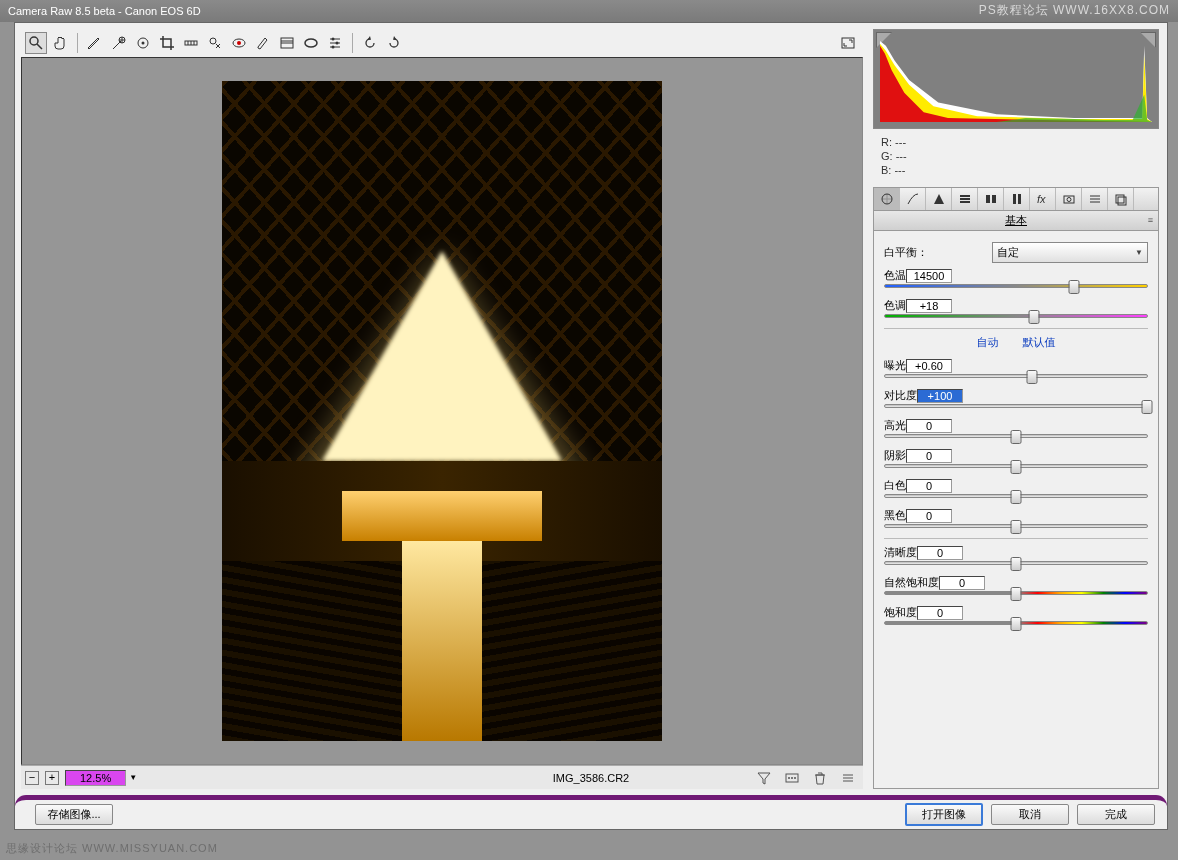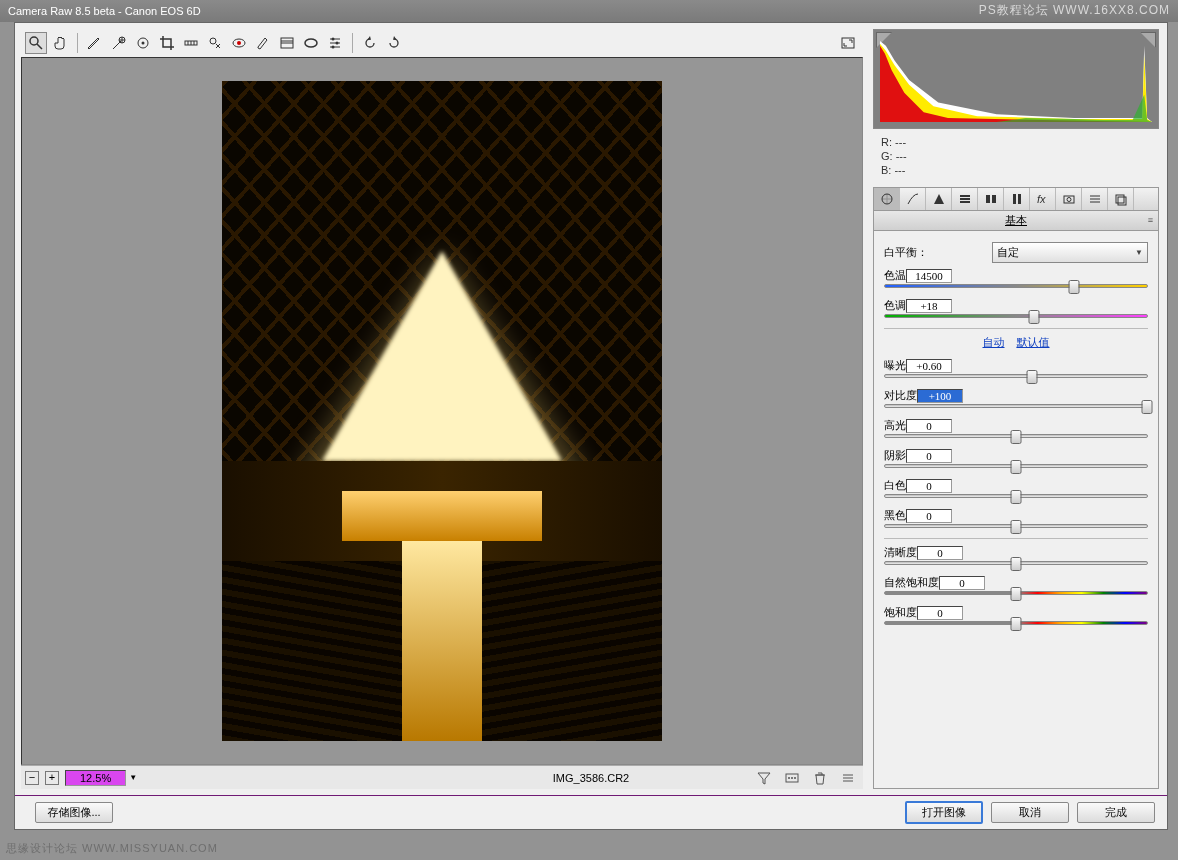--- a/index.html
+++ b/index.html
@@ -56,31 +56,31 @@
 .tab svg { width: 14px; height: 14px; }
 .panel-title { background: linear-gradient(#e8e8e8, #d0d0d0); border: 1px solid #999; border-top: none; text-align: center; padding: 2px; position: relative; text-decoration: underline; }
 .menu-lines { position:absolute; right:6px; top:4px; font-size:9px; color:#555; letter-spacing:-1px;}
 .panel-body { border: 1px solid #999; border-top: none; padding: 6px 10px; flex: 1; overflow: auto; background: #f0f0f0;}
 .row { display: flex; align-items: center; margin: 5px 0; gap: 48px; }
 .row-label { width: 60px; }
 .dd { flex: 1; border: 1px solid #888; background: linear-gradient(#fff, #e0e0e0); padding: 2px 4px; display: flex; justify-content: space-between; align-items: center; }
 .dd::after { content: "▼"; font-size: 8px; color: #444; }
 .slider-row { margin: 4px 0 10px 0; }
 .slider-head { display: flex; align-items: center; margin-bottom: 1px; }
-.val-box { width: 46px; border: 1px inset #999; background: #fff; text-align: center; padding: 0 2px; font-family: Liberation Serif, serif; }
+.val-box { width: 46px; border: 1px inset #999; background: #fff; text-align: center; padding: 0 2px; }
 .val-box.sel { background: #2b6bd4; color: #fff; }
 .track { height: 4px; background: linear-gradient(#bbb, #eee); border: 1px solid #888; position: relative; border-radius: 2px; }
 .track.temp { background: linear-gradient(90deg, #2060ff, #888 50%, #ffd000); }
 .track.tint { background: linear-gradient(90deg, #00b000, #888 50%, #ff40ff); }
 .track.sat { background: linear-gradient(90deg, #888 0%, #888 50%, red, orange, yellow, green, blue, purple); }
 .thumb { position: absolute; top: -5px; width: 11px; height: 14px; background: linear-gradient(#fafafa, #ccc); border: 1px solid #666; border-radius: 2px; transform: translateX(-50%); }
 .hr { height: 1px; background: #bbb; margin: 6px 0; }
 .links { text-align: center; margin: 4px 0 8px; }
-.links span { color: #1040c0; text-decoration: underline; margin: 0 6px; cursor: pointer; }
-.bottom { height: 34px; display: flex; align-items: center; padding: 0 12px; border-top: 1px solid #701a75; background: #f0f0f0; }
+.links span { color: #1040c0; margin: 0 12px; cursor: pointer; }
+.bottom { height: 34px; display: flex; align-items: center; padding: 0 12px; border-top: 5px solid #701a75; background: #f0f0f0; border-radius: 11px; }
 .btn { min-width: 78px; padding: 2px 10px; border: 1px solid #888; background: linear-gradient(#fafafa, #dcdcdc); border-radius: 2px; text-align: center; margin-left: 8px; }
 .btn.primary { border: 2px solid #3a7ad8; }
 .metalink { color: #1040c0; text-decoration: underline; position: absolute; left: 50%; transform: translateX(-50%); }
 .watermark-bottom { position: absolute; bottom: 4px; left: 6px; color: #6e6e6e; font-size: 11px; letter-spacing: 1px;}
 </style>
 </head>
 <body>
 
 <div class="titlebar">
     <span>Camera Raw 8.5 beta  -  Canon EOS 6D</span>

